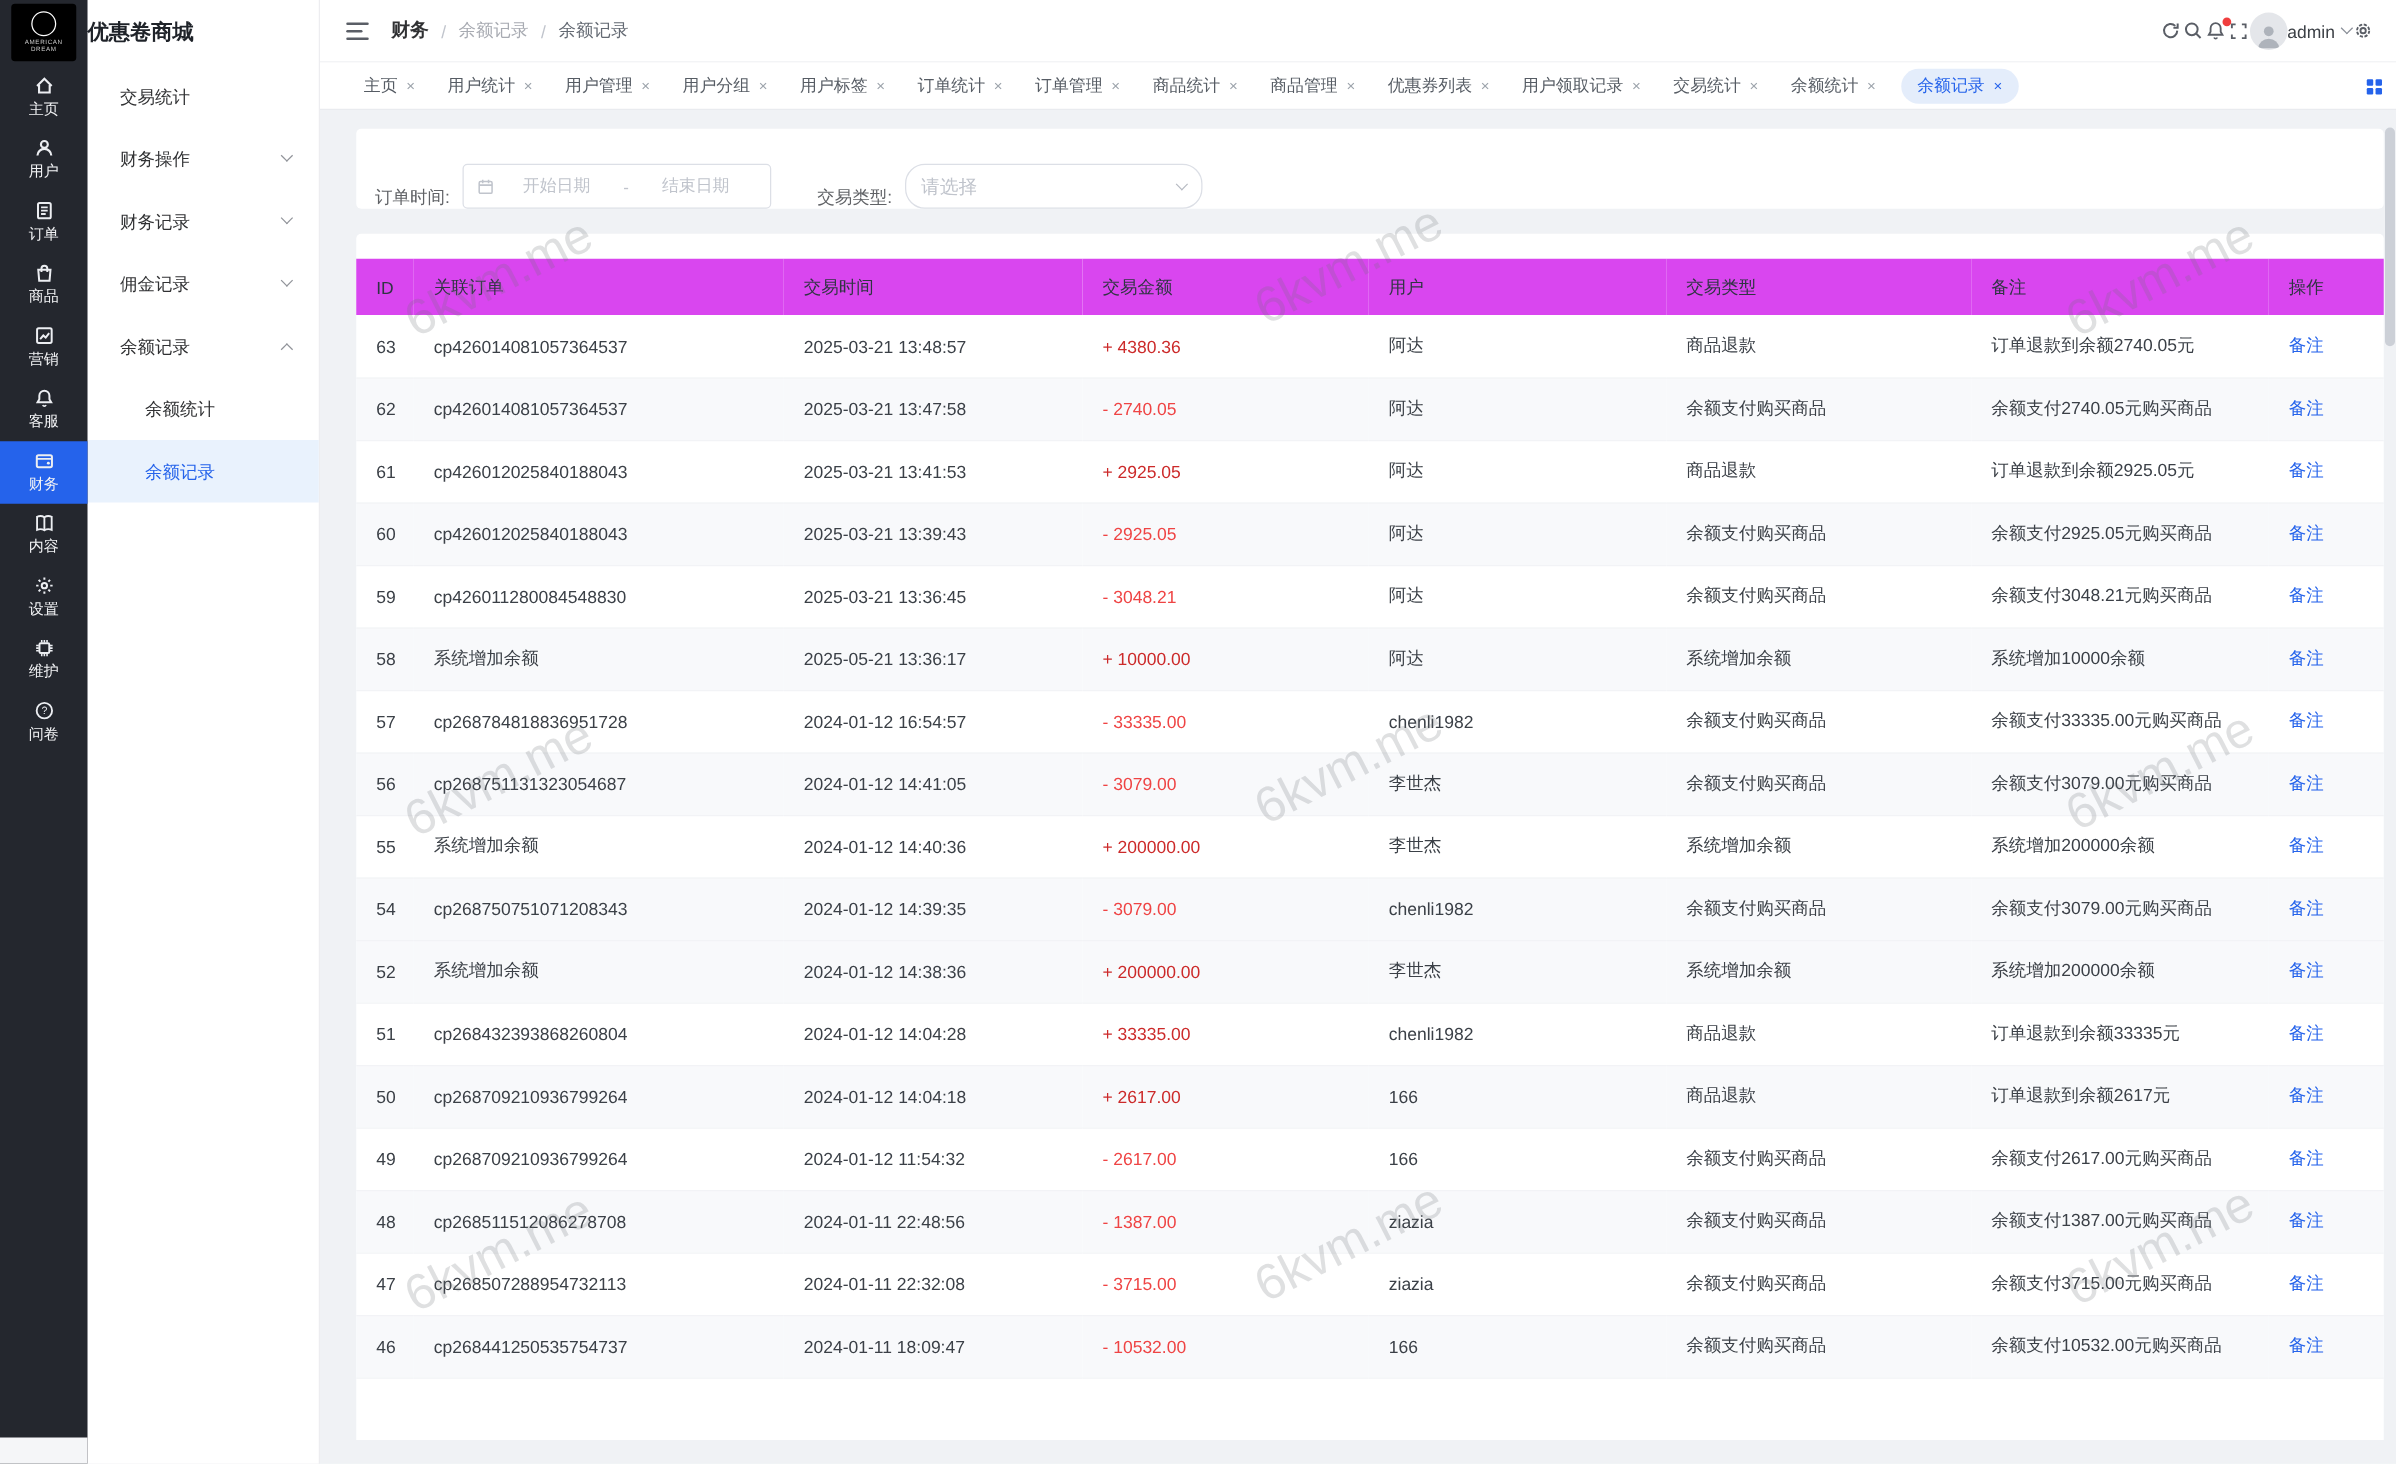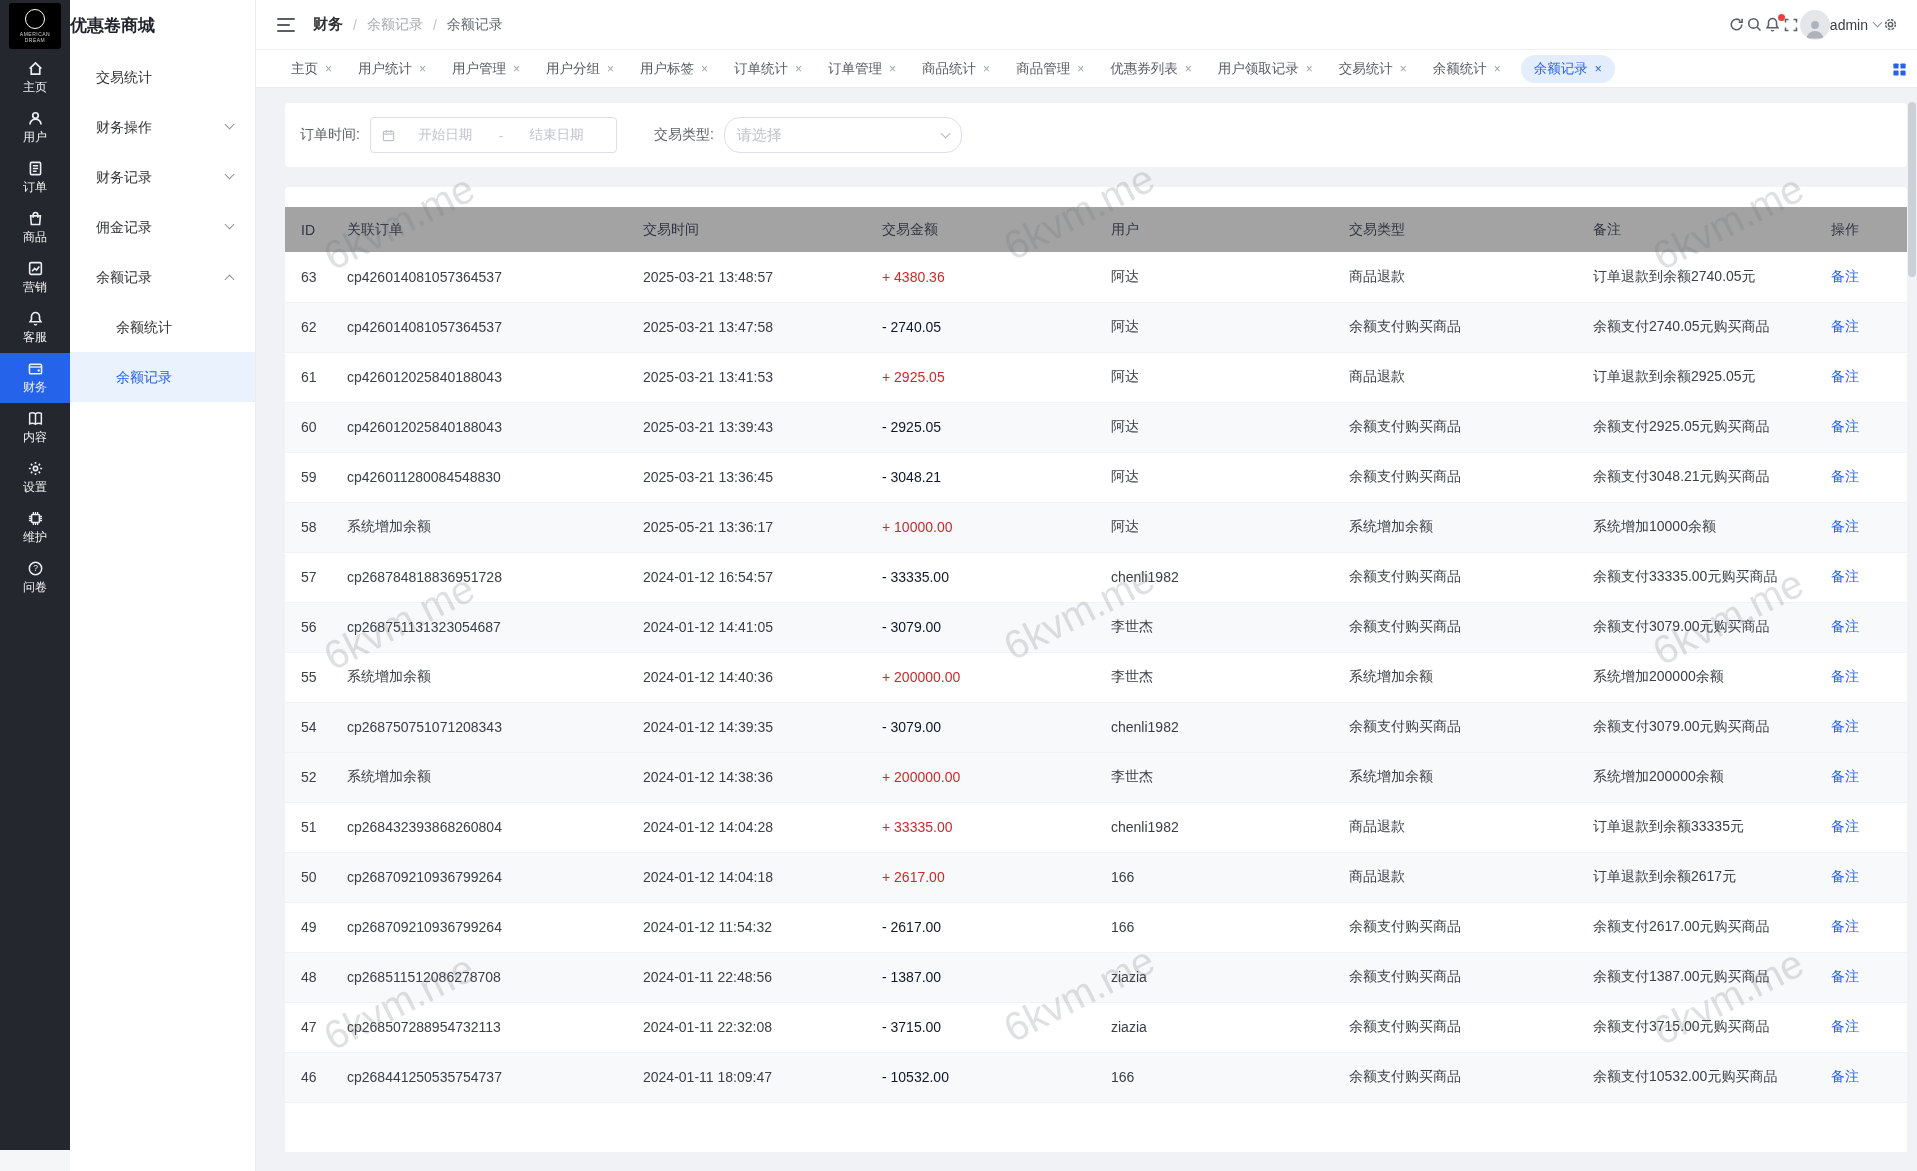--- a/index.html
+++ b/index.html
@@ -57,38 +57,38 @@
   .tabbar { height:38px; background:#fff; display:flex; align-items:center; padding:0 14px 0 30px; gap:14px; border-bottom:1px solid #e9ebef; position:relative; }
   .tab { display:flex; align-items:center; padding:5px 6px; border-radius:14px; cursor:pointer; color:#565c64; font-size:13.5px; white-space:nowrap; }
   .tab .tab-close { font-size:12px; color:#9ca3ab; margin-left:7px; line-height:1; cursor:pointer; }
   .tab.active { background:#e4edfb; color:#2563eb; padding:5px 13px; }
   .tab.active .tab-close { color:#2563eb; }
   .tabbar-grid { position:absolute; right:10px; top:12px; cursor:pointer; }
 
   .content { position:absolute; left:0; top:88px; width:1662px; height:1083px; background:#f0f2f5; overflow:hidden; }
 
   .filter-card { position:absolute; left:30px; top:15px; width:1622px; height:64px; background:#fff; border-radius:4px;
-                 display:flex; align-items:center; padding-left:15px; }
+                 display:flex; align-items:flex-end; padding-left:15px; }
   .f-label { color:#606266; font-size:14px; }
   .date-range { width:247px; height:36px; border:1px solid #dcdfe6; border-radius:4px; margin-left:10px;
                 display:flex; align-items:center; padding:0 10px; color:#c0c4cc; cursor:text; background:#fff; }
   .date-range .dr-text { flex:1; text-align:center; font-size:13.5px; }
   .date-range .dr-sep { padding:0 4px; font-size:13.5px; }
   .f-label.second { margin-left:37px; }
   .select { width:238px; height:36px; border:1px solid #dcdfe6; border-radius:16px; margin-left:10px;
             display:flex; align-items:center; padding:0 12px; color:#c0c4cc; cursor:pointer; background:#fff; font-size:15px; }
   .select .caret { margin-left:auto; margin-top:-3px; border-color:#b6bac2; }
 
   .table-card { position:absolute; left:30px; top:99px; width:1622px; height:965px; background:#fff; border-radius:4px 4px 0 0; padding-top:20px; }
   table { width:1622px; border-collapse:collapse; table-layout:fixed; }
-  th { background:#a3a3a3; height:45px; text-align:left; padding-left:16px; font-weight:500; color:#2f3542; font-size:14px; }
+  th { background:#d946ef; height:45px; text-align:left; padding-left:16px; font-weight:500; color:#2f3542; font-size:14px; }
   td { height:50px; padding-left:16px; border-bottom:1px solid #f2f3f6; color:#3b4047; font-size:14px; }
   tr.stripe td { background:#f8f9fb; }
   .amt-plus { color:#cc2a2a; }
-  .amt-minus { color:#0f172a; }
+  .amt-minus { color:#ef4444; }
   .op-link { color:#2563eb; cursor:pointer; text-decoration:none; }
 
   .wm { position:absolute; font-size:40px; color:rgba(110,112,118,0.22); transform:rotate(-27deg); white-space:nowrap;
         z-index:6; pointer-events:none; font-weight:400; }
 
   .scrollbar { position:absolute; right:1px; top:92px; width:8px; height:1075px; z-index:40; }
   .scroll-thumb { width:8px; height:175px; margin-top:10px; background:#ccd0d7; border-radius:4px; cursor:pointer; }
 </style>
 </head>
 <body>

